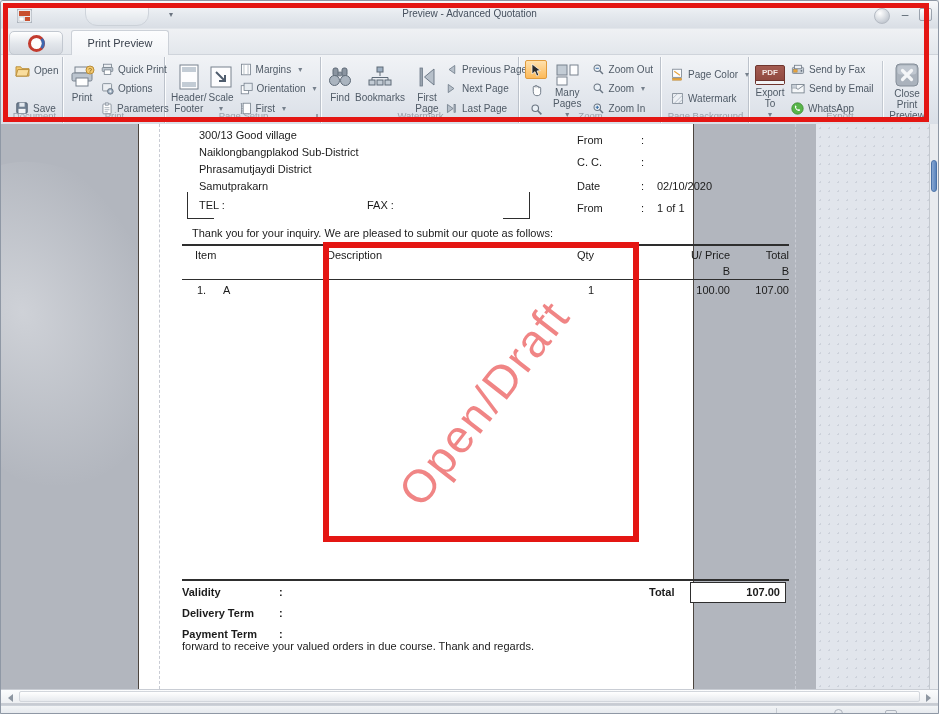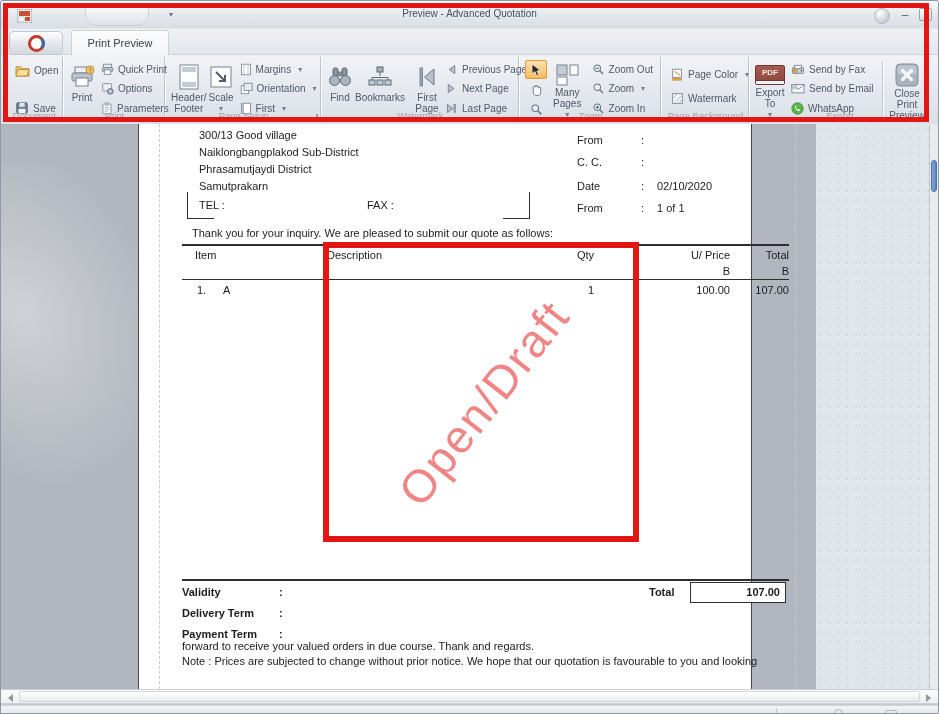--- a/index.html
+++ b/index.html
@@ -38,21 +38,21 @@
   .toolbtn.sel{background:linear-gradient(#ffe1ad,#fcb959);border:1px solid #e09b3d;}
   .pdfbox{width:30px;height:20px;background:linear-gradient(#a35b51,#8c453c);border:1px solid #6f352e;border-radius:2px;color:#f4e9e7;font-size:8px;font-weight:bold;text-align:center;line-height:14px;}
   .pdfbox i{display:block;height:4px;background:#f1f3f5;border-top:1px solid #6f352e;font-style:normal;}
 
   
   .preview{position:absolute;left:0;top:123px;right:0;height:565px;background:#b2b6be;overflow:hidden;}
   .swirl{position:absolute;left:-70px;top:30px;width:260px;height:360px;border-radius:50%;background:radial-gradient(ellipse at 40% 40%,rgba(230,232,236,.55),rgba(230,232,236,0) 60%);transform:rotate(-25deg);}
   .rightband{position:absolute;left:815px;top:0;bottom:0;width:115px;background:#e1e5ec;background-image:radial-gradient(#cdd2db 1px,transparent 1px);background-size:9px 9px;}
   .vscroll{position:absolute;right:0;top:0;bottom:0;width:9px;background:#e9ebef;border-left:1px solid #c3c8cf;}
   .vthumb{position:absolute;left:1px;right:1px;top:36px;height:32px;background:linear-gradient(90deg,#87a7d2,#5b84bd);border-radius:3px;border:1px solid #4a72a8;}
-  .page{position:absolute;left:137px;top:0;width:614px;height:565px;background:#ffffff;border-left:1px solid #4c453f;border-right:1px solid #4c453f;}
+  .page{position:absolute;left:137px;top:0;width:556px;height:565px;background:#ffffff;border-left:1px solid #4c453f;border-right:1px solid #4c453f;}
   .dashguide{position:absolute;top:0;bottom:0;width:0;border-left:1px dashed #c9ccd4;}
   .t{position:absolute;font-size:11px;color:#1b1b1b;white-space:nowrap;}
   .t.r{text-align:right;}
   .t.b{font-weight:bold;}
   .hl{position:absolute;background:#2e2e2e;}
   .mark{position:absolute;background:#2e2e2e;}
   .watermark{position:absolute;left:140px;top:118px;width:410px;height:322px;display:flex;align-items:center;justify-content:center;transform:rotate(-52deg);font-size:46px;color:#f08585;letter-spacing:2px;pointer-events:none;}
   .totalbox{position:absolute;left:551px;top:458px;width:96px;height:21px;border:1px solid #2e2e2e;background:#fff;}
   .totalbox span{position:absolute;right:5px;top:3px;font-size:11px;font-weight:bold;color:#1b1b1b;}
 
@@ -463,21 +463,20 @@
       <div class="t b" style="left:43px;top:483px">Delivery Term</div>
       <div class="t b" style="left:140px;top:483px">:</div>
       <div class="t b" style="left:43px;top:504px">Payment Term</div>
       <div class="t b" style="left:140px;top:504px">:</div>
 
       <div class="t b" style="left:510px;top:462px">Total</div>
       <div class="totalbox">
         <span>107.00</span>
       </div>
 
-      <div class="t" style="left:43px;top:531px">Note : Prices are subjected to change without prior notice. We hope that our quotation is favourable to you and looking</div>
       <div class="t" style="left:43px;top:516px">forward to receive your valued orders in due course. Thank and regards.</div>
     </div>
 
     <div class="vscroll">
       <div class="vthumb"></div>
     </div>
   </div>
 
   <div class="hscroll">
     <div class="harrow-l"></div>

